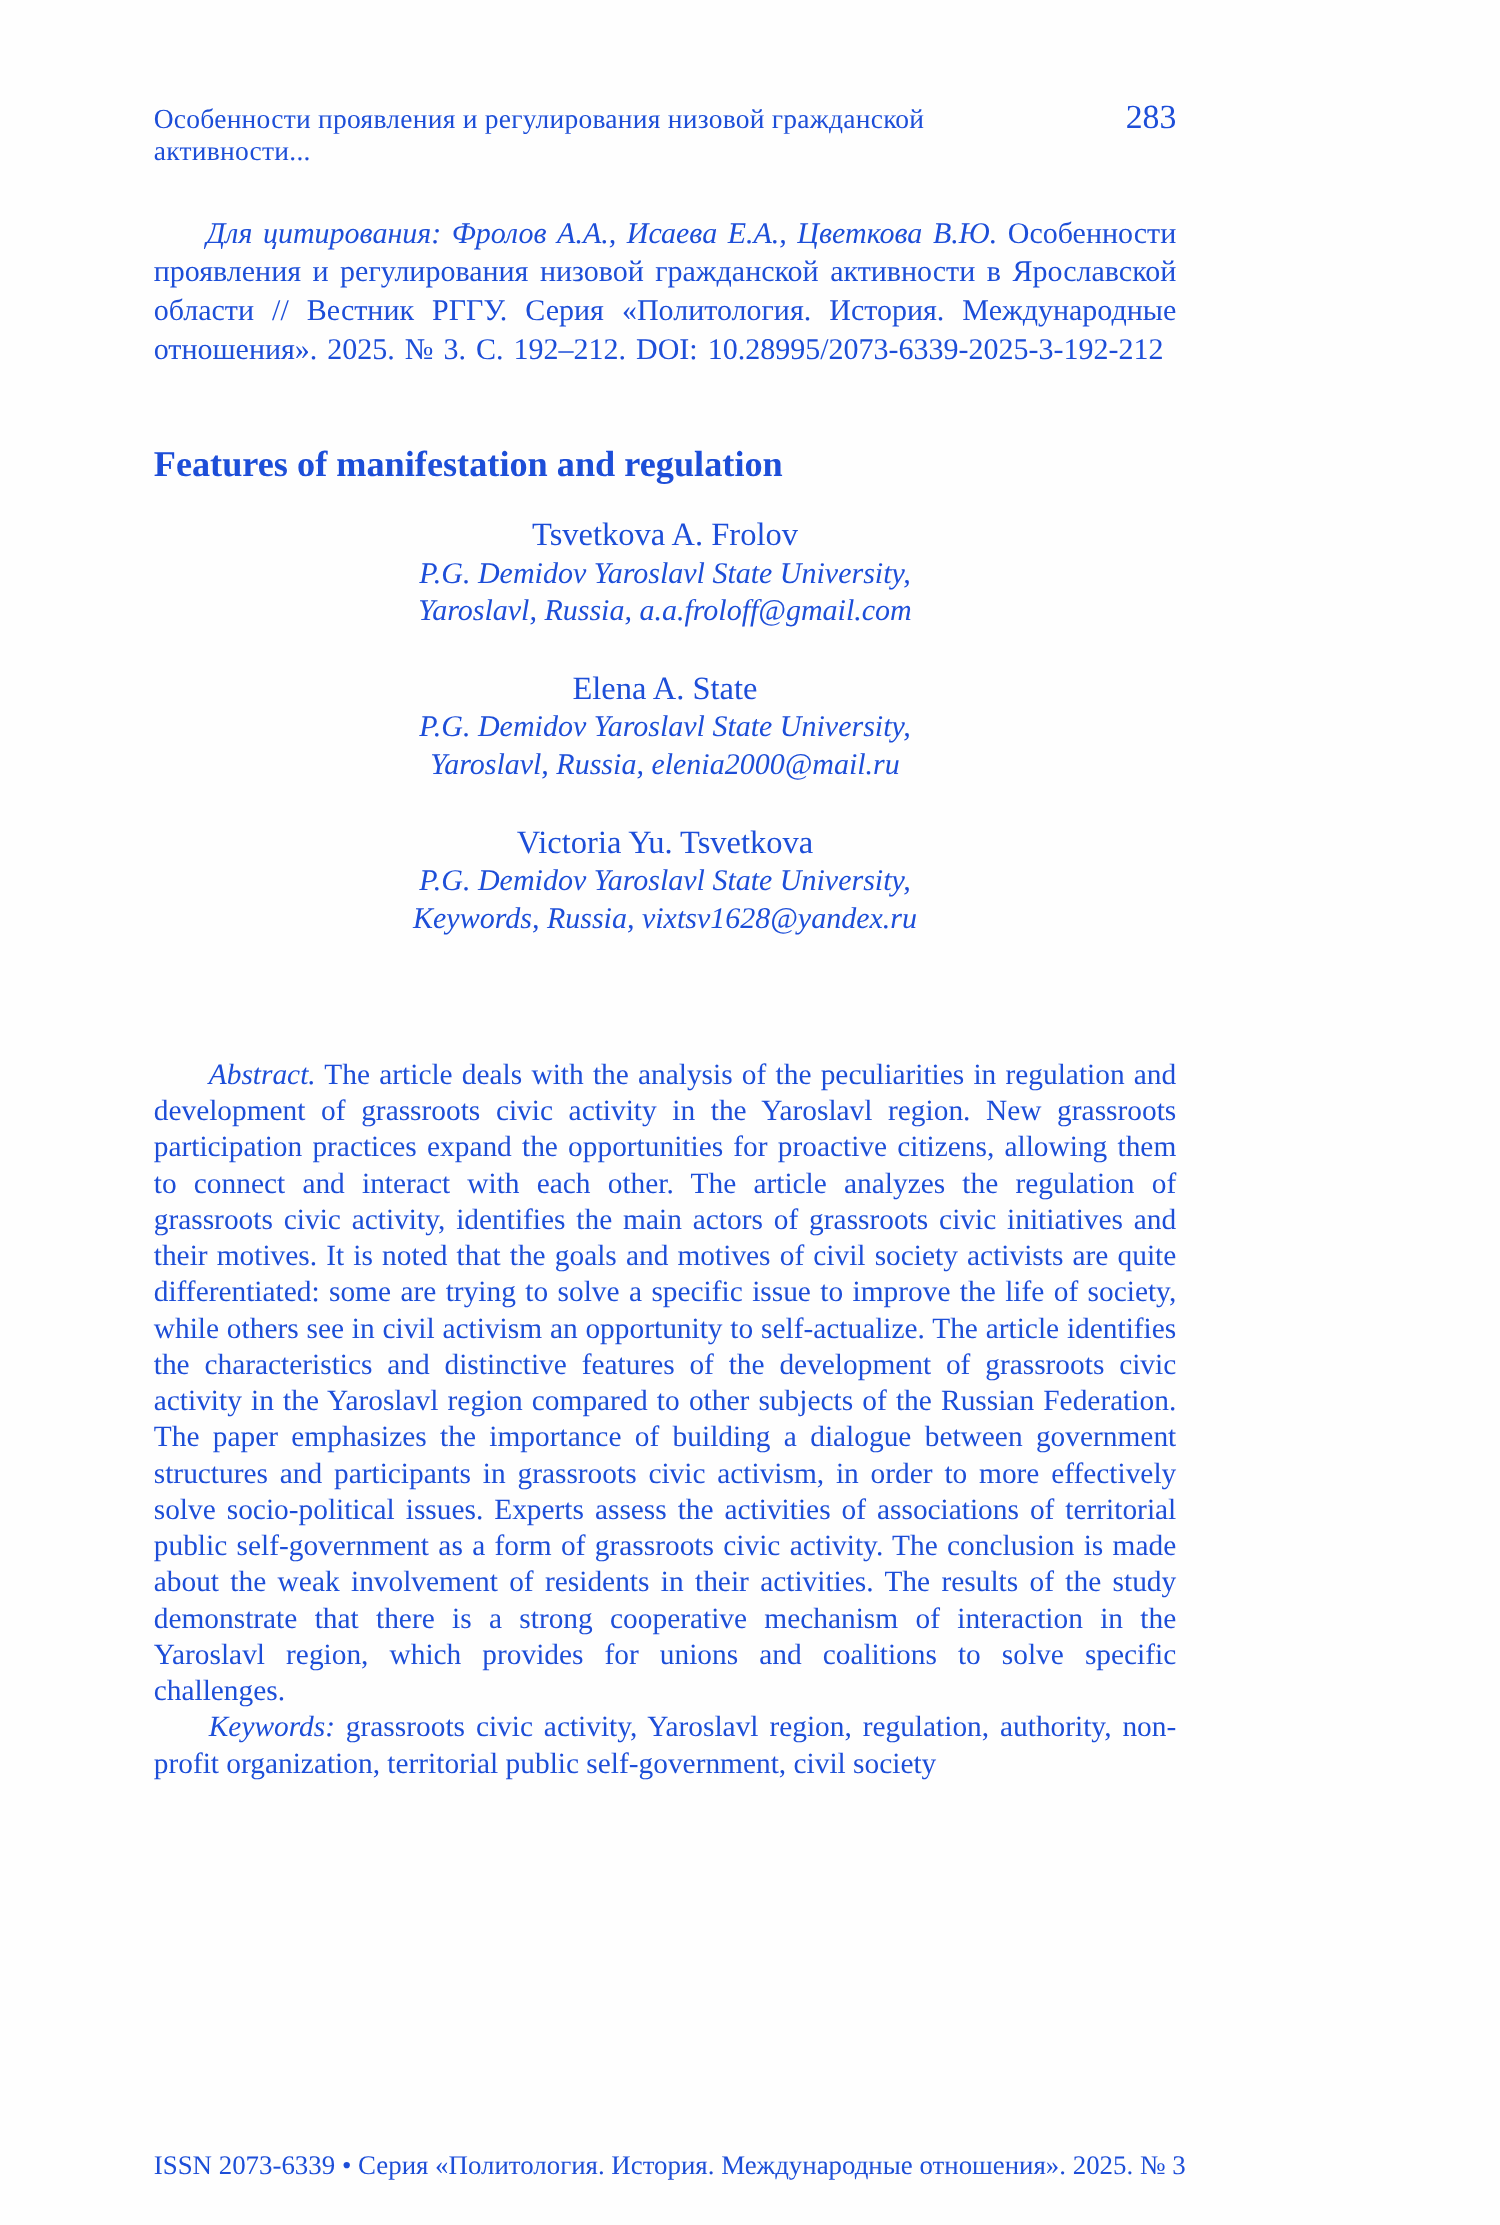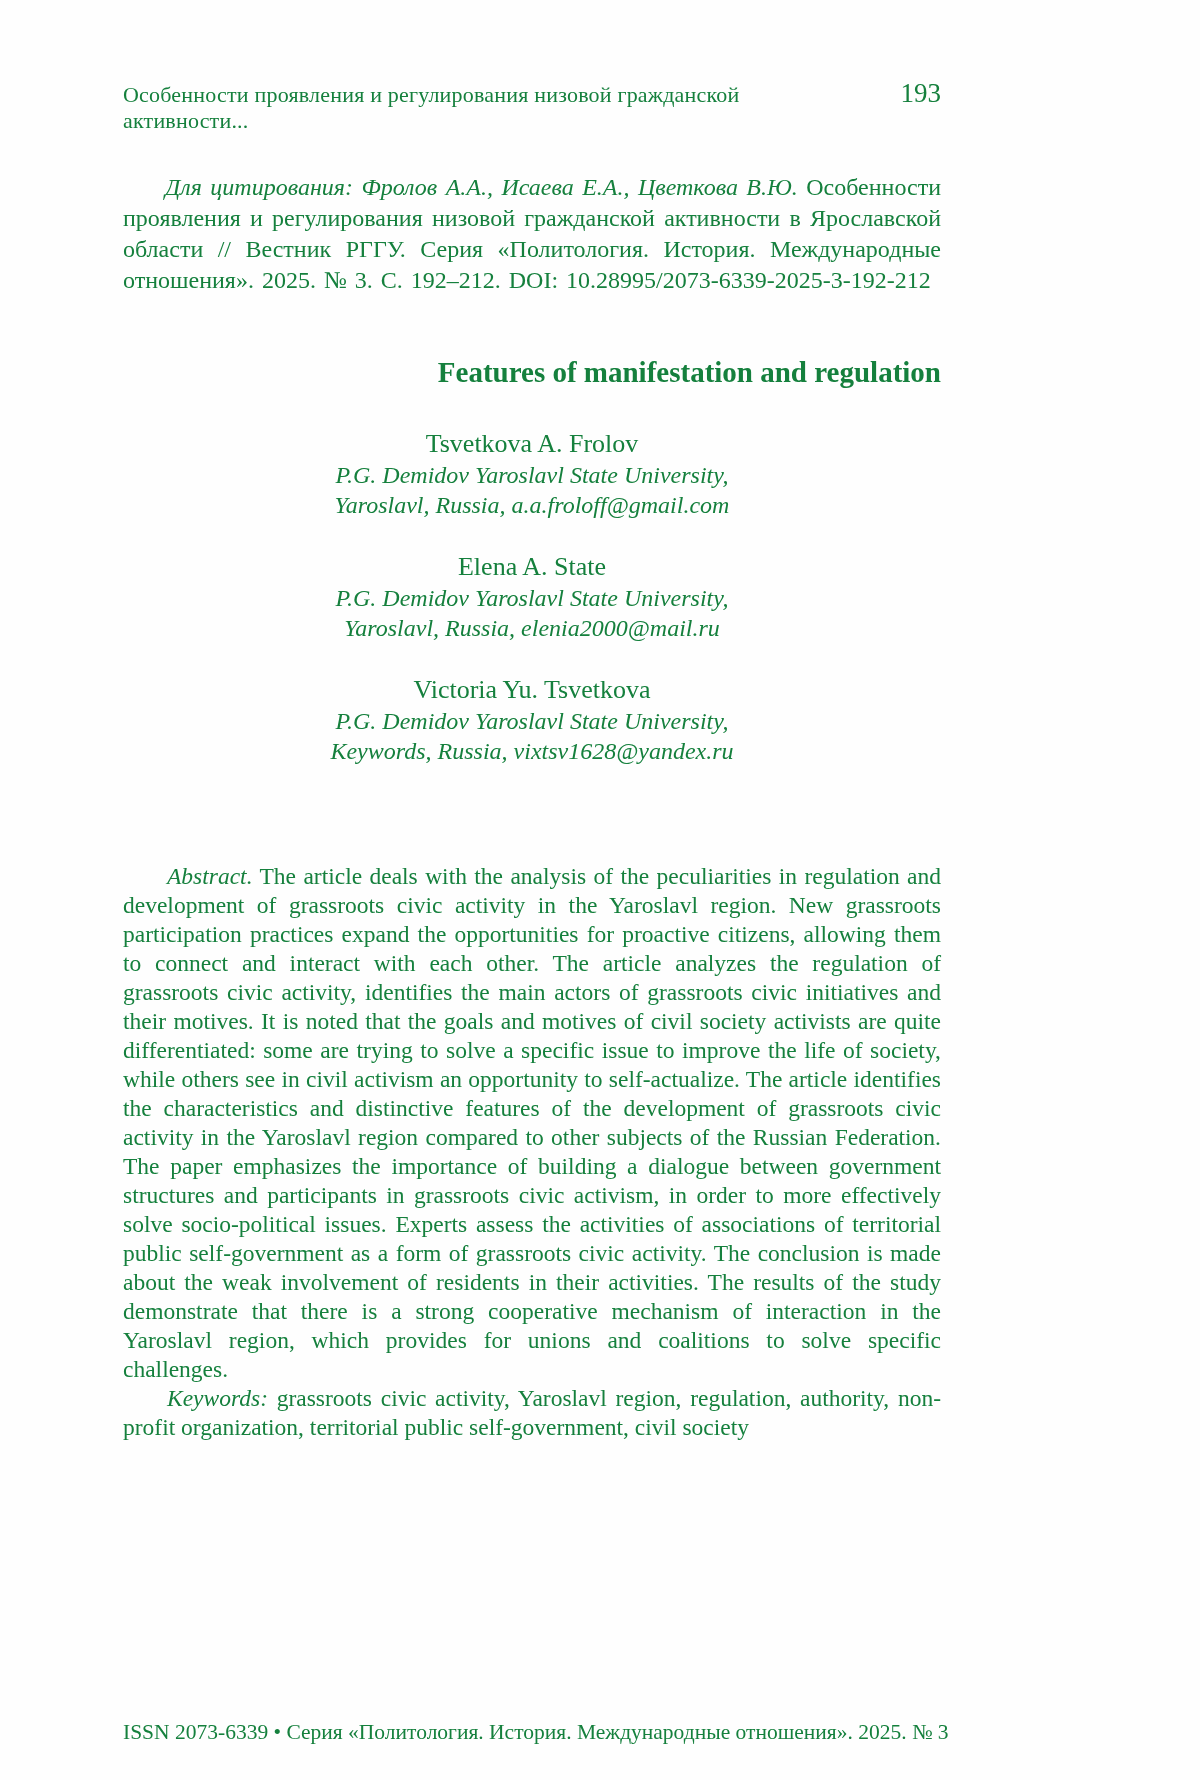--- a/index.html
+++ b/index.html
@@ -6,21 +6,21 @@
     margin: 0;
     padding: 0;
     background: #ffffff;
   }
   .page {
     position: relative;
     width: 1200px;
     height: 1780px;
     background: #fefefe;
     font-family: "Liberation Serif", "DejaVu Serif", serif;
-    color: #15803d;
+    color: #1d4ed8;
     overflow: hidden;
   }
   .content {
     position: absolute;
     left: 123px;
     top: 78px;
     width: 818px;
   }
   
   .running-header {
@@ -44,24 +44,24 @@
     text-align: justify;
     text-indent: 42px;
     word-spacing: 2px;
     margin: 0 0 58px 0;
   }
   .citation .cite-label {
     font-style: italic;
   }
   
   .title-en {
-    text-align: right;
+    text-align: left;
     font-size: 29px;
     line-height: 37px;
-    margin: 0 0 36px 0;
+    margin: 0 0 20px 0;
   }
   
   .author-block {
     text-align: center;
     margin: 0 0 30px 0;
   }
   .author-name {
     font-size: 26px;
     line-height: 33px;
   }
@@ -103,21 +103,21 @@
   }
 </style>
 </head>
 <body>
 
 <div class="page">
   <div class="content">
 
     <div class="running-header">
       <span class="rh-title">Особенности проявления и регулирования низовой гражданской активности...</span>
-      <span class="rh-page">193</span>
+      <span class="rh-page">283</span>
     </div>
 
     <p class="citation"><span class="cite-label">Для цитирования: Фролов А.А., Исаева Е.А., Цветкова В.Ю.</span><span> Особенности проявления и регулирования низовой гражданской активности в Ярославской области // Вестник РГГУ. Серия «Политология. История. Международные отношения». 2025. № 3. С. 192–212. DOI: 10.28995/2073-6339-2025-3-192-212</span></p>
 
     <h1 class="title-en">
       <span>Features of manifestation and regulation</span><br>
     </h1>
 
     <div class="author-block">
       <div class="author-name">Tsvetkova A. Frolov</div>

